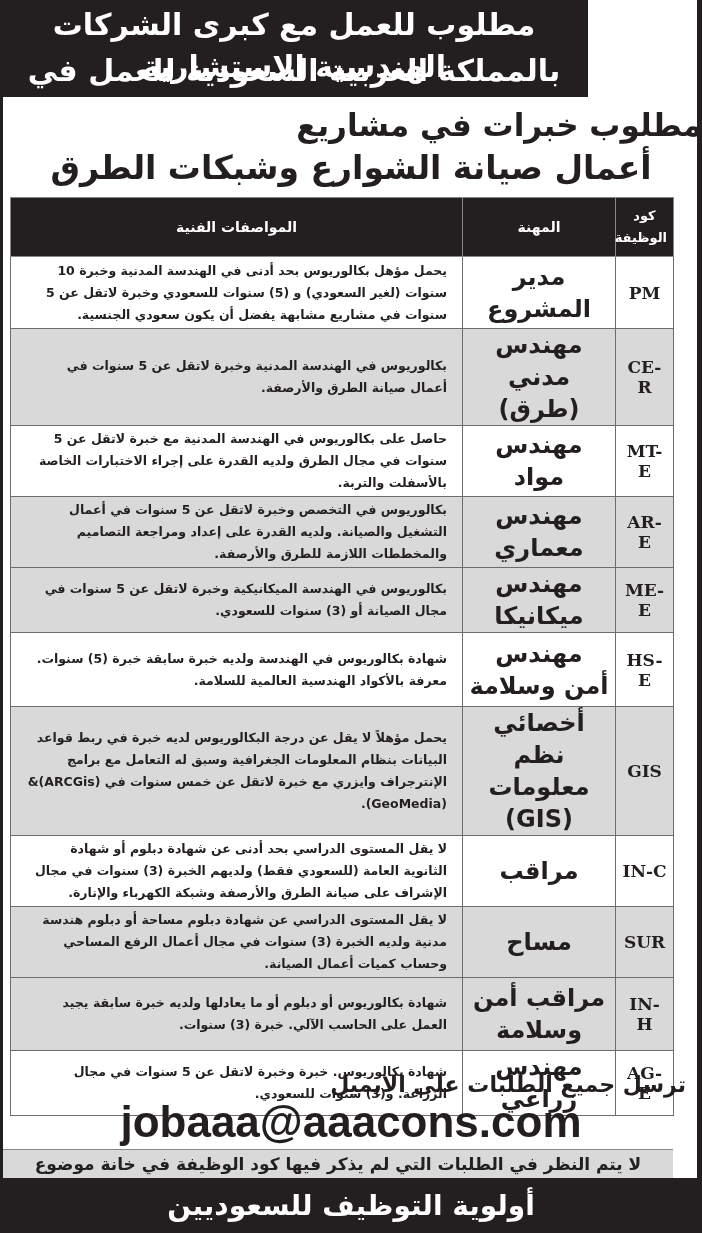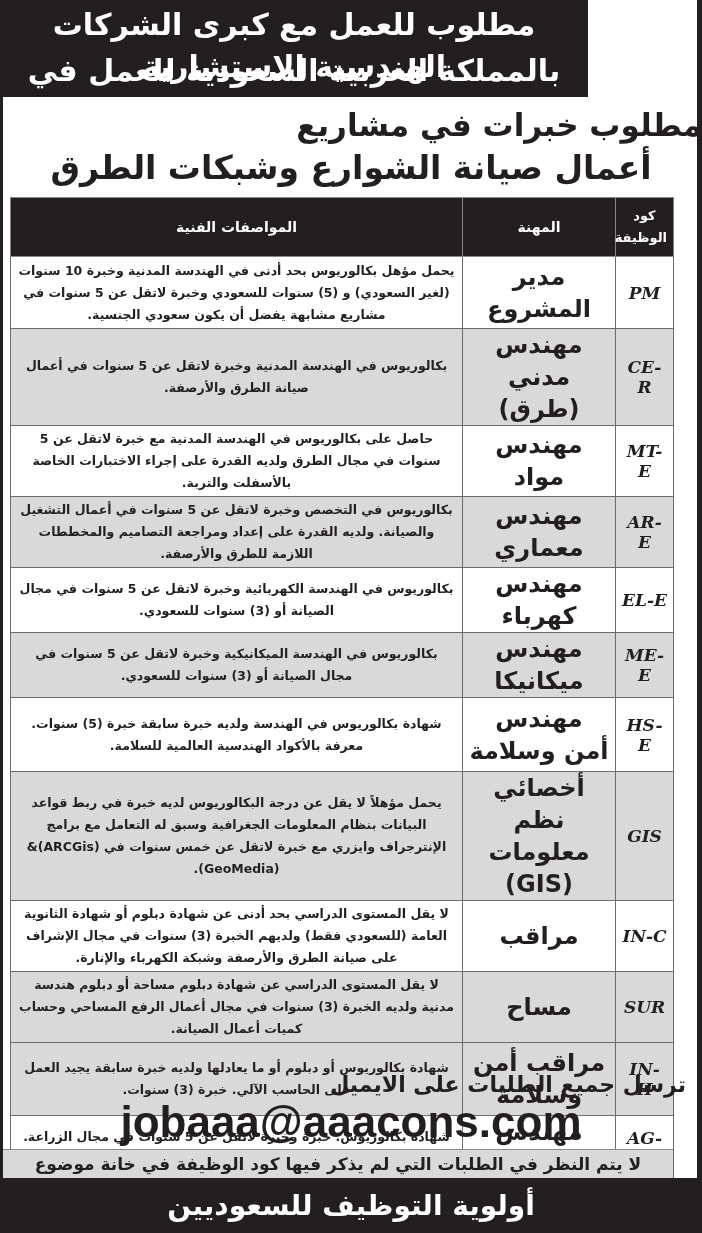--- a/index.html
+++ b/index.html
@@ -7,23 +7,23 @@
   .frame { position: absolute; left: 0; top: 0; width: 702px; height: 1233px; box-sizing: border-box; border-left: 3px solid #231f20; border-right: 5px solid #231f20; background: #fff; }
   .top-banner { position: absolute; left: 0; top: 0; width: 588px; height: 97px; background: #231f20; color: #fff; text-align: center; direction: rtl; }
   .top-banner .l1 { position: absolute; left: 0; right: 0; top: 4px; font-size: 30px; font-weight: bold; line-height: 42px; }
   .top-banner .l2 { position: absolute; left: 0; right: 0; top: 50px; font-size: 30px; font-weight: bold; line-height: 42px; }
   .sub1 { position: absolute; left: 0; right: 0; top: 106px; text-align: right; direction: rtl; font-size: 31px; font-weight: bold; line-height: 38px; }
   .sub2 { position: absolute; left: 0; right: 0; top: 146px; text-align: center; direction: rtl; font-size: 33px; font-weight: bold; line-height: 44px; letter-spacing: 0px; }
   table.jobs { position: absolute; left: 10px; top: 197px; width: 664px; border-collapse: collapse; direction: rtl; table-layout: fixed; }
   table.jobs th, table.jobs td { border: 1px solid #6f6c6d; padding: 0 6px; vertical-align: middle; }
   table.jobs thead th { background: #231f20; color: #fff; font-weight: bold; font-size: 14px; height: 58px; text-align: center; border-color: #8a8788; }
   table.jobs thead th.code { font-size: 13px; line-height: 22px; }
-  table.jobs td.code { width: 46px; text-align: center; font-family: "DejaVu Serif", serif; font-size: 17px; font-weight: bold; direction: ltr; font-style: italic; }
+  table.jobs td.code { width: 46px; text-align: center; font-family: "DejaVu Serif", serif; font-size: 17px; font-weight: bold; direction: ltr; }
   table.jobs td.prof { width: 140px; text-align: center; font-size: 24px; font-weight: bold; line-height: 32px; }
-  table.jobs td.desc { text-align: center; font-size: 12.5px; font-weight: bold; line-height: 22px; padding: 2px 7px; }
+  table.jobs td.desc { text-align: right; font-size: 12.5px; font-weight: bold; line-height: 22px; padding: 2px 15px; }
   table.jobs tr.shaded td { background: #d9d9d9; }
   .apply-text { position: absolute; left: 0; right: 16px; top: 1072px; text-align: right; direction: rtl; font-size: 22px; font-weight: bold; line-height: 26px; }
   .email { position: absolute; left: 0; right: 0; top: 1096px; text-align: center; font-family: "Liberation Sans", sans-serif; font-size: 44px; font-weight: bold; line-height: 52px; color: #231f20; }
   .notice { position: absolute; left: 3px; width: 670px; top: 1149px; height: 29px; background: #d9d9d9; border-top: 1px solid #8a8788; text-align: center; direction: rtl; font-size: 17px; font-weight: bold; line-height: 29px; }
   .bottom-banner { position: absolute; left: 0; top: 1178px; width: 702px; height: 55px; background: #231f20; color: #fff; text-align: center; direction: rtl; font-size: 28px; font-weight: bold; line-height: 55px; }
 </style>
 </head>
 <body>
 
 <div class="frame"></div>
@@ -63,25 +63,20 @@
     <tr style="height:51px">
       <td class="code">MT-E</td>
       <td class="prof">مهندس مواد</td>
       <td class="desc">حاصل على بكالوريوس في الهندسة المدنية مع خبرة لاتقل عن 5 سنوات في مجال الطرق ولديه القدرة على إجراء الاختبارات الخاصة بالأسفلت والتربة.</td>
     </tr>
     <tr class="shaded" style="height:67px">
       <td class="code">AR-E</td>
       <td class="prof">مهندس معماري</td>
       <td class="desc">بكالوريوس في التخصص وخبرة لاتقل عن 5 سنوات في أعمال التشغيل والصيانة. ولديه القدرة على إعداد ومراجعة التصاميم والمخططات اللازمة للطرق والأرصفة.</td>
     </tr>
-    <tr style="height:54px">
-      <td class="code">EL-E</td>
-      <td class="prof">مهندس كهرباء</td>
-      <td class="desc">بكالوريوس في الهندسة الكهربائية وخبرة لاتقل عن 5 سنوات في مجال الصيانة أو (3) سنوات للسعودي.</td>
-    </tr>
     <tr class="shaded" style="height:50px">
       <td class="code">ME-E</td>
       <td class="prof">مهندس ميكانيكا</td>
       <td class="desc">بكالوريوس في الهندسة الميكانيكية وخبرة لاتقل عن 5 سنوات في مجال الصيانة أو (3) سنوات للسعودي.</td>
     </tr>
     <tr style="height:74px">
       <td class="code">HS-E</td>
       <td class="prof">مهندس أمن وسلامة</td>
       <td class="desc">شهادة بكالوريوس في الهندسة ولديه خبرة سابقة خبرة (5) سنوات. معرفة بالأكواد الهندسية العالمية للسلامة.</td>
     </tr>

